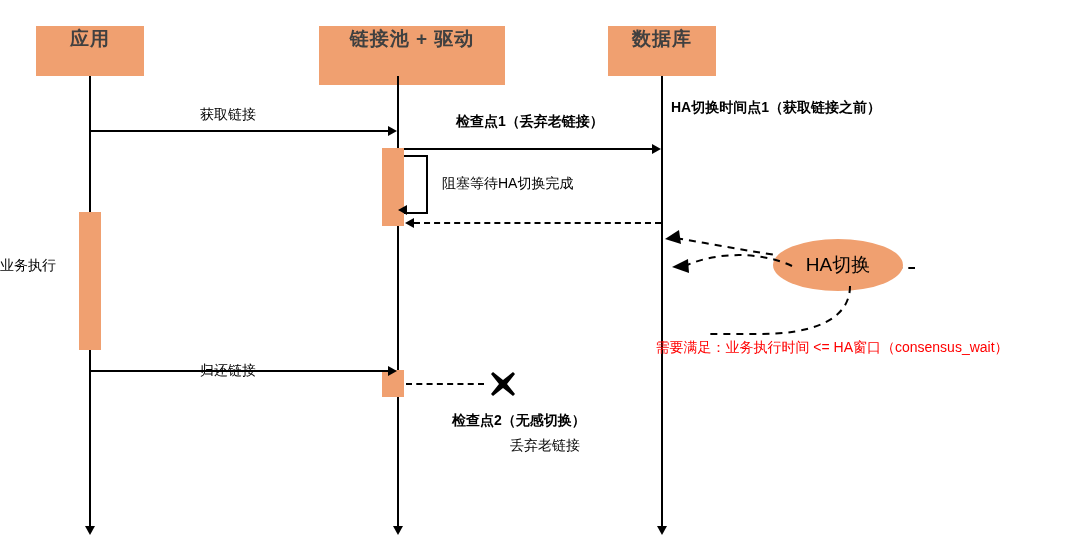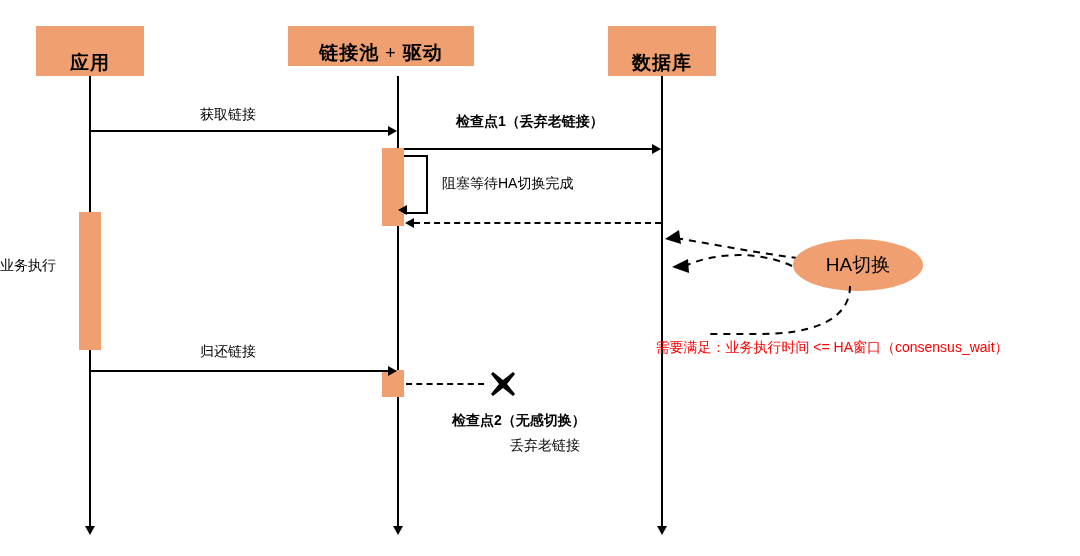--- a/index.html
+++ b/index.html
@@ -13,23 +13,23 @@
   #canvas {
     position: relative;
     width: 1080px;
     height: 556px;
     background: #ffffff;
     overflow: hidden;
   }
   .lifeline-box {
     position: absolute;
     background: #F0A070;
-    color: #000000;
+    color: #404040;
     display: flex;
-    align-items: flex-end;
+    align-items: flex-start;
     justify-content: center;
     font-size: 19px;
     font-weight: bold;
     letter-spacing: 1px;
   }
   .lifeline {
     position: absolute;
     width: 2px;
     background: #000000;
   }
@@ -107,21 +107,21 @@
   }
 </style>
 </head>
 <body>
 
 <div id="canvas">
 
   <div class="lifeline-box" style="left:36px; top:26px; width:108px; height:50px;">
     <span>应用</span>
   </div>
-  <div class="lifeline-box" style="left:288px; top:26px; width:186px; height:40px;font-family:Liberation Serif, serif;">
+  <div class="lifeline-box" style="left:319px; top:26px; width:186px; height:59px;">
     <span>链接池 + 驱动</span>
   </div>
   <div class="lifeline-box" style="left:608px; top:26px; width:108px; height:50px;">
     <span>数据库</span>
   </div>
 
   <div class="lifeline" style="left:89px; top:76px; height:450px;"></div>
   <div class="lifeline-arrow" style="left:85px; top:526px;"></div>
 
   <div class="lifeline" style="left:397px; top:76px; height:450px;"></div>
@@ -146,37 +146,38 @@
   <div class="arrowhead-left" style="left:398px; top:205px;"></div>
   <div class="label" style="left:442px; top:175px;">阻塞等待HA切换完成</div>
 
   <div class="hline-dashed" style="left:414px; top:222px; width:247px;"></div>
   <div class="arrowhead-left" style="left:405px; top:218px;"></div>
 
   <div class="label" style="left:0; top:257px;">业务执行</div>
 
   <div class="hline" style="left:89px; top:370px; width:299px;"></div>
   <div class="arrowhead-right" style="left:388px; top:366px;"></div>
-  <div class="label" style="left:200px; top:343px;text-align:right;">归还链接</div>
+  <div class="label" style="left:200px; top:362px;text-align:right;">归还链接</div>
 
   <div class="hline-dashed" style="left:406px; top:383px; width:78px;"></div>
   <svg class="cross" width="30" height="30" style="left:488px; top:369px;" viewBox="0 0 30 30">
     <path d="M5 3 L15 11 L25 3 L27 5 L19 15 L27 25 L25 27 L15 19 L5 27 L3 25 L11 15 L3 5 Z" fill="#000000"></path>
   </svg>
 
   <div class="label bold" style="left:452px; top:412px;">检查点2（无感切换）</div>
   <div class="label" style="left:482px; top:437px;margin-left:28px;">丢弃老链接</div>
 
+  <div class="label bold" style="left:671px; top:99px;">HA切换时间点1（获取链接之前）</div>
 
   <svg class="curve-svg" width="260" height="160" style="left:665px; top:118px;" viewBox="0 0 260 160">
     <path d="M 250 150 C 200 150, 120 140, 40 125 L 10 120" fill="none" stroke="#000000" stroke-width="2" stroke-dasharray="7,6"></path>
     <path d="M 14 112 L 0 121 L 16 126 Z" fill="#000000"></path>
   </svg>
 
-  <div class="ellipse" style="left:793px; top:239px; width:130px; height:52px;">
+  <div class="ellipse" style="left:773px; top:239px; width:130px; height:52px;">
     <span>HA切换</span>
   </div>
 
   <svg class="curve-svg" width="130" height="40" style="left:672px; top:250px;" viewBox="0 0 130 40">
     <path d="M 120 16 C 90 2, 50 2, 20 13 L 10 17" fill="none" stroke="#000000" stroke-width="2" stroke-dasharray="7,6"></path>
     <path d="M 16 9 L 0 17 L 17 23 Z" fill="#000000"></path>
   </svg>
 
   <svg class="curve-svg" width="180" height="60" style="left:700px; top:286px;" viewBox="0 0 180 60">
     <path d="M 150 0 C 150 35, 110 48, 60 48 L 5 48" fill="none" stroke="#000000" stroke-width="2" stroke-dasharray="7,6"></path>

